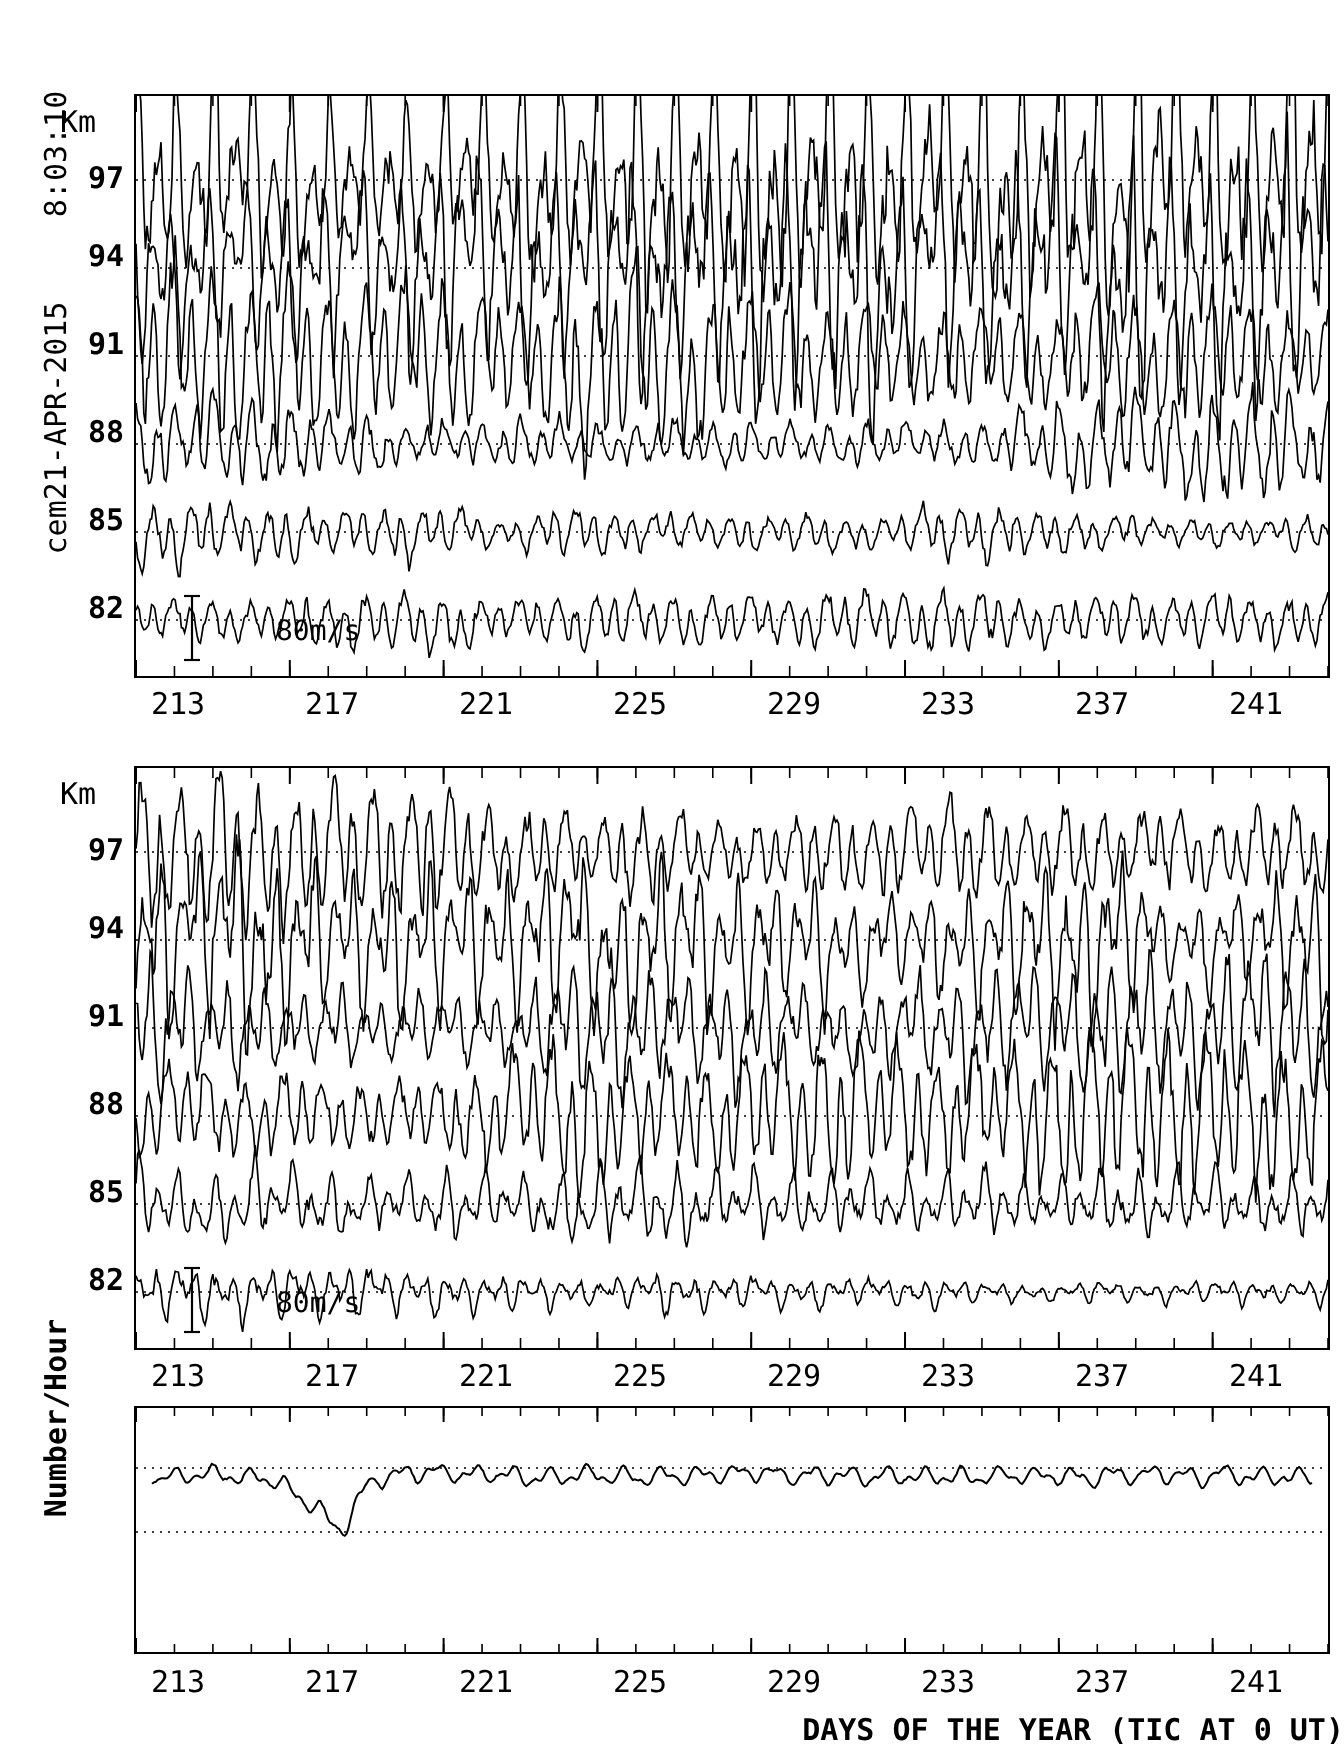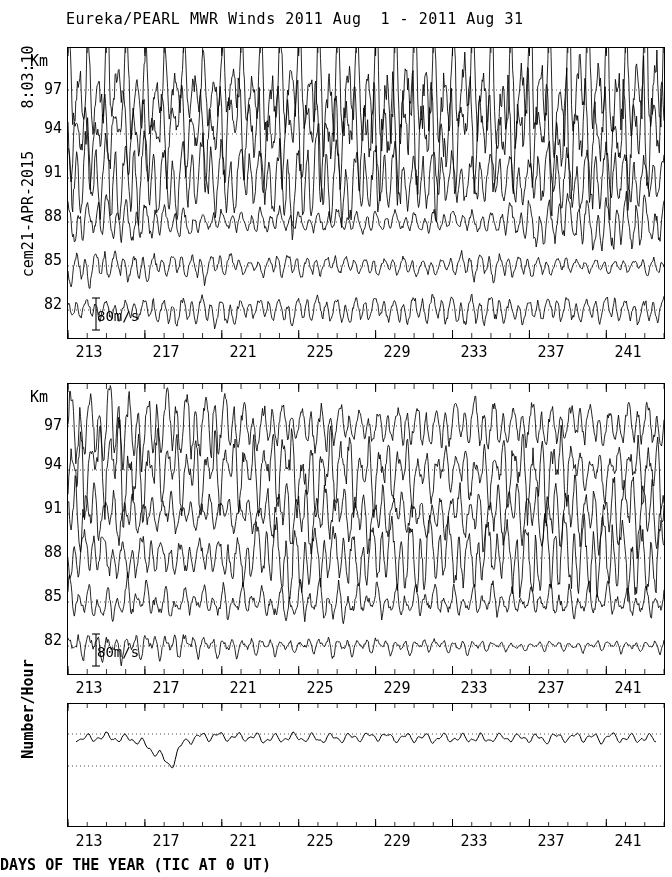--- a/index.html
+++ b/index.html
@@ -68,20 +68,21 @@
     font-size:15px;
     white-space:pre;
   }
 
   .ytick{
     position:absolute;
     font-size:15px;
     text-align:right;
     width:40px;
     white-space:pre;
+    font-weight:bold;
   }
 
   .xaxis{
     position:absolute;
     left:67px;
     width:596px;
     height:20px;
     font-size:15px;
     text-align:right;
   }
@@ -89,48 +90,48 @@
     position:absolute;
     top:0;
     transform:translateX(-50%);
     white-space:pre;
   }
 
   .scalebar{
     position:absolute;
     font-size:14px;
     white-space:pre;
+    margin-left:41px;
   }
 
   .footnote{
     position:absolute;
     font-size:14.5px;
     white-space:pre;
   }
 
   .xtitle{
     position:absolute;
     left:0;width:672px;
-    text-align:left;
+    text-align:right;
     font-size:15px;
     font-weight:bold;
     white-space:pre;
   }
   .hash{
     position:absolute;
     font-size:15px;
     font-weight:bold;
   }
 </style>
 </head>
 <body>
 
 <div id="root">
 
-  <div class="title">Eureka/PEARL MWR Winds 2011 Aug  1 - 2011 Aug 31</div>
 
   <div class="leftstamp" style="top:68px;left:-102px;width:260px;">8:03:10</div>
   <div class="leftstamp" style="top:205px;left:-102px;width:260px;">cem21-APR-2015</div>
 
   <div class="ylabel-num">Number/Hour</div>
 
   <div class="km-label" style="left:30px;top:52px;">Km</div>
   <div class="panel-tag" style="left:73px;top:56px;">
     <span>V</span><span class="sub">N</span>
   </div>

